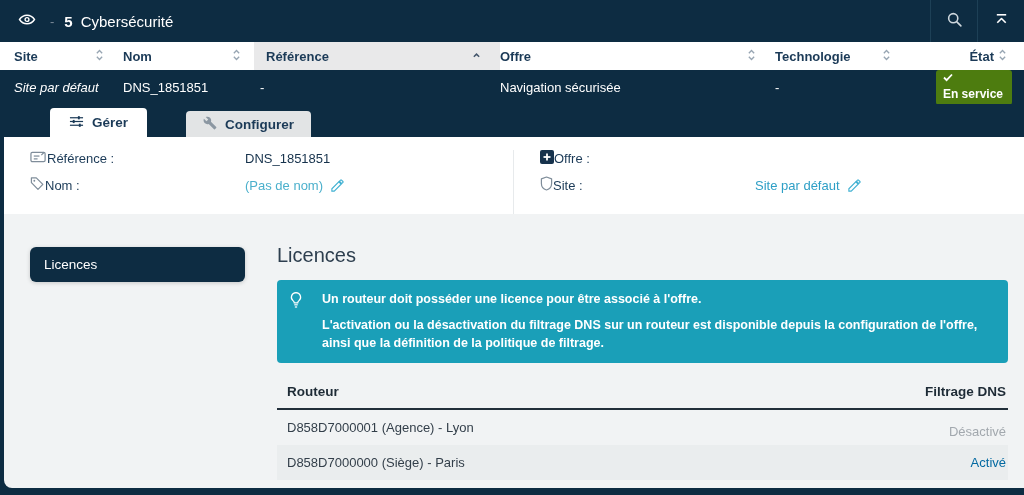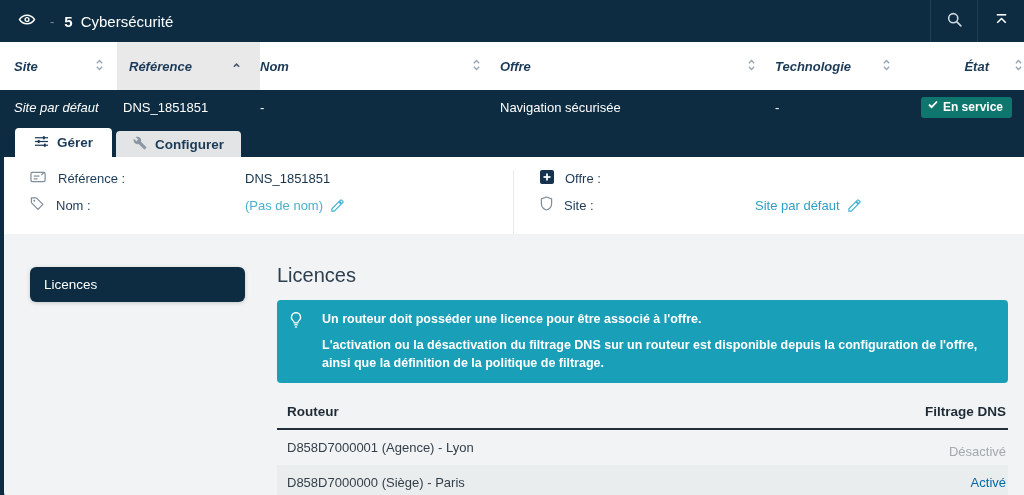--- a/index.html
+++ b/index.html
@@ -16,42 +16,42 @@
   .topbar { height:42px; background:#0d2c42; display:flex; align-items:center; padding:0 0 0 18px; flex:0 0 auto; }
   .topbar .dash { color:#7c8b99; margin:0 10px 0 14px; font-size:13px; }
   .topbar .count { color:#fff; font-weight:bold; font-size:15px; margin-right:8px; }
   .topbar .title { color:#fff; font-size:15px; }
   .topbar .spacer { flex:1; }
   .topbar-btn { width:46px; height:42px; display:flex; align-items:center; justify-content:center; cursor:pointer; }
   .topbar-sep { width:1px; height:42px; background:#1d4056; }
 
   
   .grid { display:grid; grid-template-columns:109px 137px 240px 275px 135px 1fr; padding:0 0 0 14px; }
-  .thead { background:#fff; height:48px; flex:0 0 auto;font-style:italic; }
+  .thead { background:#fff; height:28px; flex:0 0 auto; }
   .th { display:flex; align-items:center; justify-content:space-between; padding-right:18px; font-size:13px; font-weight:bold; color:#1b3a57; cursor:pointer; }
   .th.sorted { background:#e9e9ea; margin-left:-6px; padding-left:12px; }
-  .th.right { justify-content:flex-end; gap:24px; padding-right:0; }
+  .th.right { justify-content:flex-end; gap:3px; padding-right:16px; }
   .trow { background:#0d2c42; height:34px; flex:0 0 auto; cursor:pointer; }
   .td { display:flex; align-items:center; color:#fff; font-size:13px; }
   .td.italic { font-style:italic; }
   .td.right { justify-content:flex-end; padding-right:12px; }
-  .badge { background:#0f766e; color:#fff; font-size:12px; font-weight:bold; border-radius:3px; padding:3px 9px 4px 7px; display:flex; align-items:flex-start; gap:5px; }
+  .badge { background:#4d7c0f; color:#fff; font-size:12px; font-weight:bold; border-radius:3px; padding:3px 9px 4px 7px; display:flex; align-items:flex-start; gap:5px;flex-direction:column; }
 
   
   .tabs-band { height:33px; background:#0d2c42; display:flex; align-items:flex-end; padding-left:15px; gap:4px; flex:0 0 auto; }
-  .tab { display:flex; align-items:center; gap:8px; font-size:13.5px; font-weight:bold; color:#1b3a57; border-radius:4px 4px 0 0; cursor:pointer; }
+  .tab { display:flex; align-items:center; gap:8px; font-size:13.5px; font-weight:bold; color:#1b3a57; border-radius:4px 4px 0 0; cursor:pointer;margin-left:35px; }
   .tab.active { background:#fff; height:29px; padding:0 19px; }
   .tab.inactive { background:#e2e4e5; height:26px; padding:0 17px; }
 
   
   .detail { background:#fff; height:77px; margin-left:4px; display:flex; padding-top:13px; flex:0 0 auto; }
   .dcol { width:50%; padding-left:26px; }
   .dcol.first { border-right:1px solid #e7eaec; }
   .drow { display:grid; grid-template-columns:215px 1fr; align-items:center; margin-bottom:9px; }
-  .dlabel { display:flex; align-items:center; gap:11px; font-size:13px; color:#1b3a57; }
+  .dlabel { display:flex; align-items:center; font-size:13px; color:#1b3a57; }
   .dvalue { font-size:13px; color:#16324c; display:flex; align-items:center; gap:7px; }
   .dvalue .muted-link { color:#4bb0cc; }
   .dvalue .link { color:#2e9fc6; cursor:pointer; }
   .pencil { cursor:pointer; display:inline-flex; }
 
   
   .lower { background:#f1f3f4; margin-left:4px; flex:1; border-radius:0 0 0 8px; margin-bottom:7px; display:flex; padding:30px 16px 0 26px; }
   .subnav { width:215px; background:#fff; border-radius:6px; box-shadow:0 1px 4px rgba(0,0,0,.18); height:fit-content; margin-top:3px; flex:0 0 auto; overflow:hidden; }
   .subnav-item { height:35px; display:flex; align-items:center; padding-left:14px; font-size:13.5px; color:#1b3a57; cursor:pointer; background:#fff; }
   .subnav-item.active { background:#0d2c42; color:#fff; }
@@ -106,31 +106,31 @@
   </header>
 
   <div class="grid thead">
     <div class="th">
       <span>Site</span>
       <span><svg width="11" height="16" viewBox="0 0 12 18">
             <path d="M3 7l3-3 3 3" fill="none" stroke="#97a5b2" stroke-width="1.5"></path>
             <path d="M3 11l3 3 3-3" fill="none" stroke="#97a5b2" stroke-width="1.5"></path>
           </svg></span>
     </div>
+    <div class="th">
+      <span>Nom</span>
+      <span><svg width="11" height="16" viewBox="0 0 12 18">
+            <path d="M3 7l3-3 3 3" fill="none" stroke="#97a5b2" stroke-width="1.5"></path>
+            <path d="M3 11l3 3 3-3" fill="none" stroke="#97a5b2" stroke-width="1.5"></path>
+          </svg></span>
+    </div>
     <div class="th sorted">
       <span>Référence</span>
       <span><svg width="11" height="16" viewBox="0 0 12 18">
             <path d="M3 11l3-3 3 3" fill="none" stroke="#44566b" stroke-width="1.7"></path>
-          </svg></span>
-    </div>
-    <div class="th">
-      <span>Nom</span>
-      <span><svg width="11" height="16" viewBox="0 0 12 18">
-            <path d="M3 7l3-3 3 3" fill="none" stroke="#97a5b2" stroke-width="1.5"></path>
-            <path d="M3 11l3 3 3-3" fill="none" stroke="#97a5b2" stroke-width="1.5"></path>
           </svg></span>
     </div>
     <div class="th">
       <span>Offre</span>
       <span><svg width="11" height="16" viewBox="0 0 12 18">
             <path d="M3 7l3-3 3 3" fill="none" stroke="#97a5b2" stroke-width="1.5"></path>
             <path d="M3 11l3 3 3-3" fill="none" stroke="#97a5b2" stroke-width="1.5"></path>
           </svg></span>
     </div>
     <div class="th">

